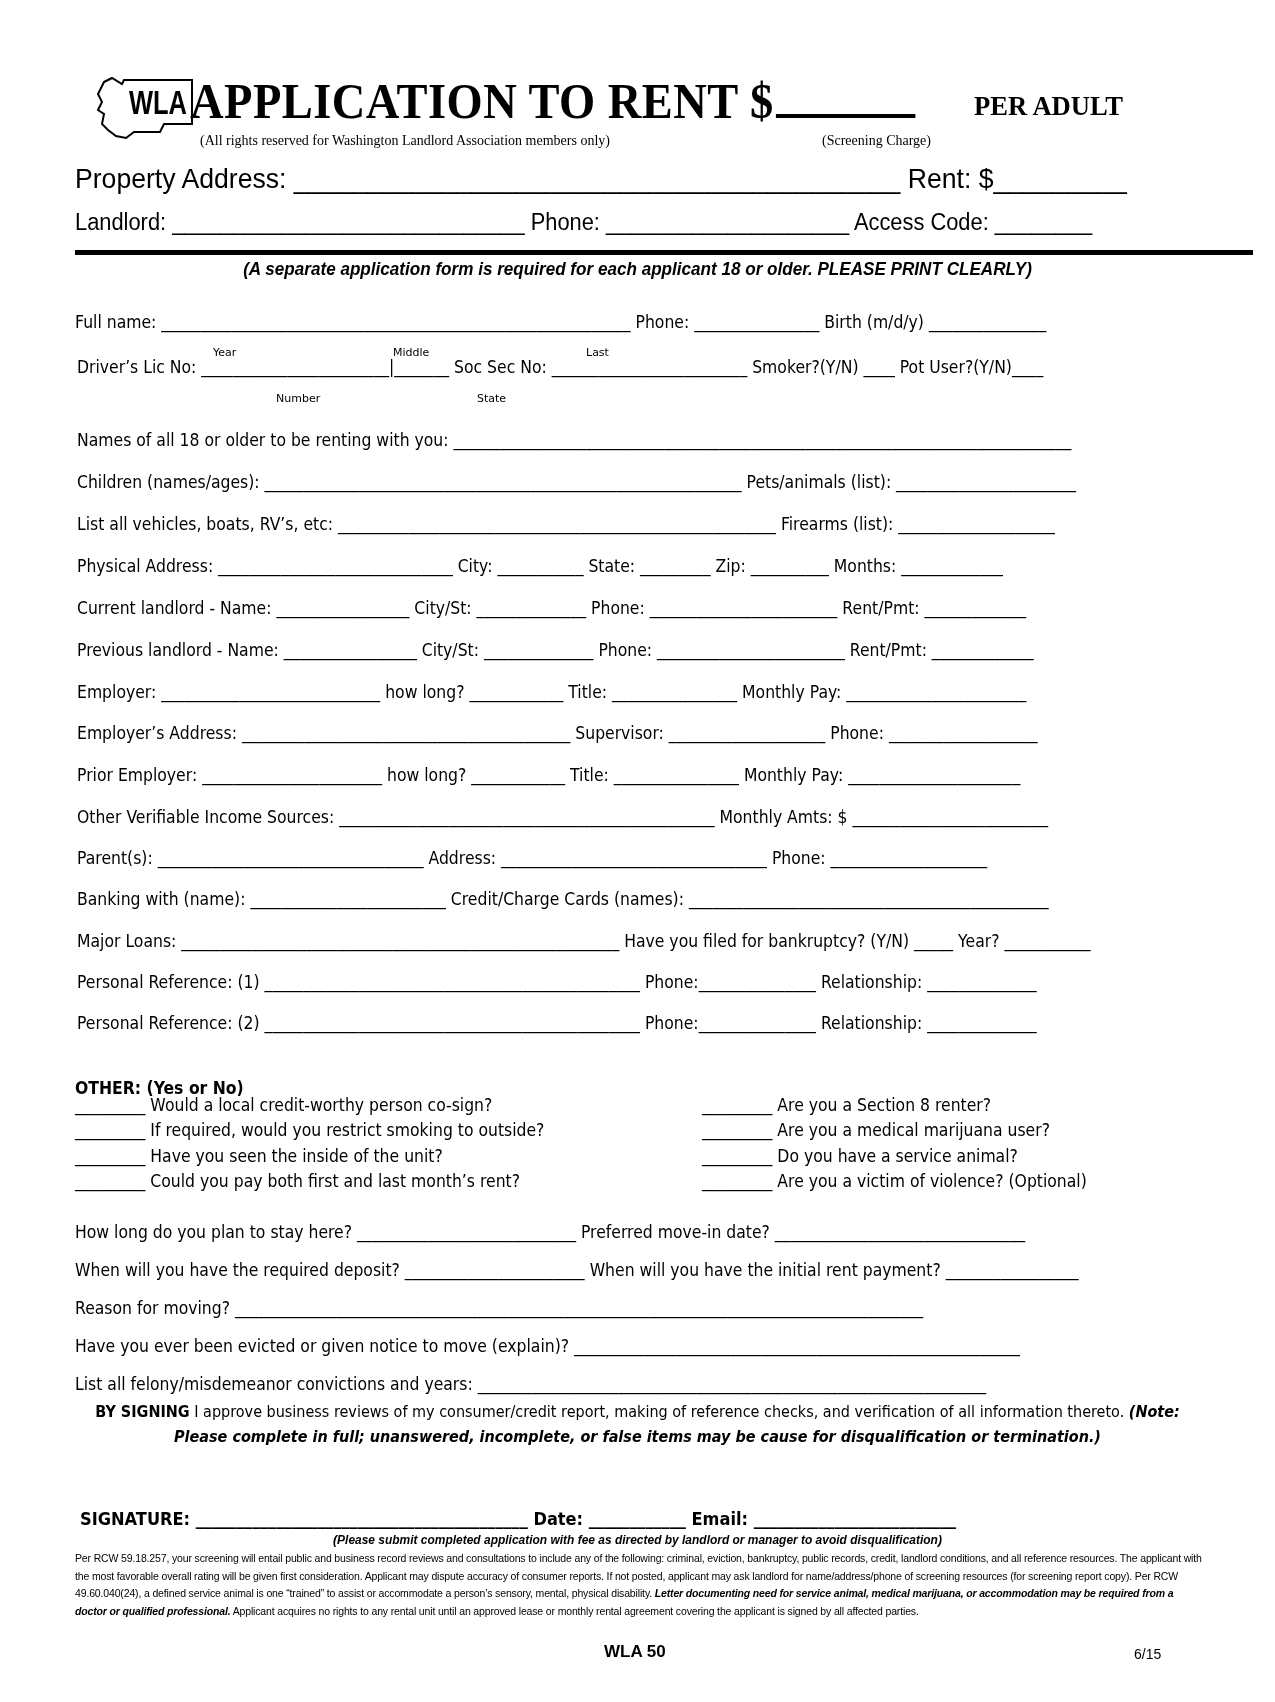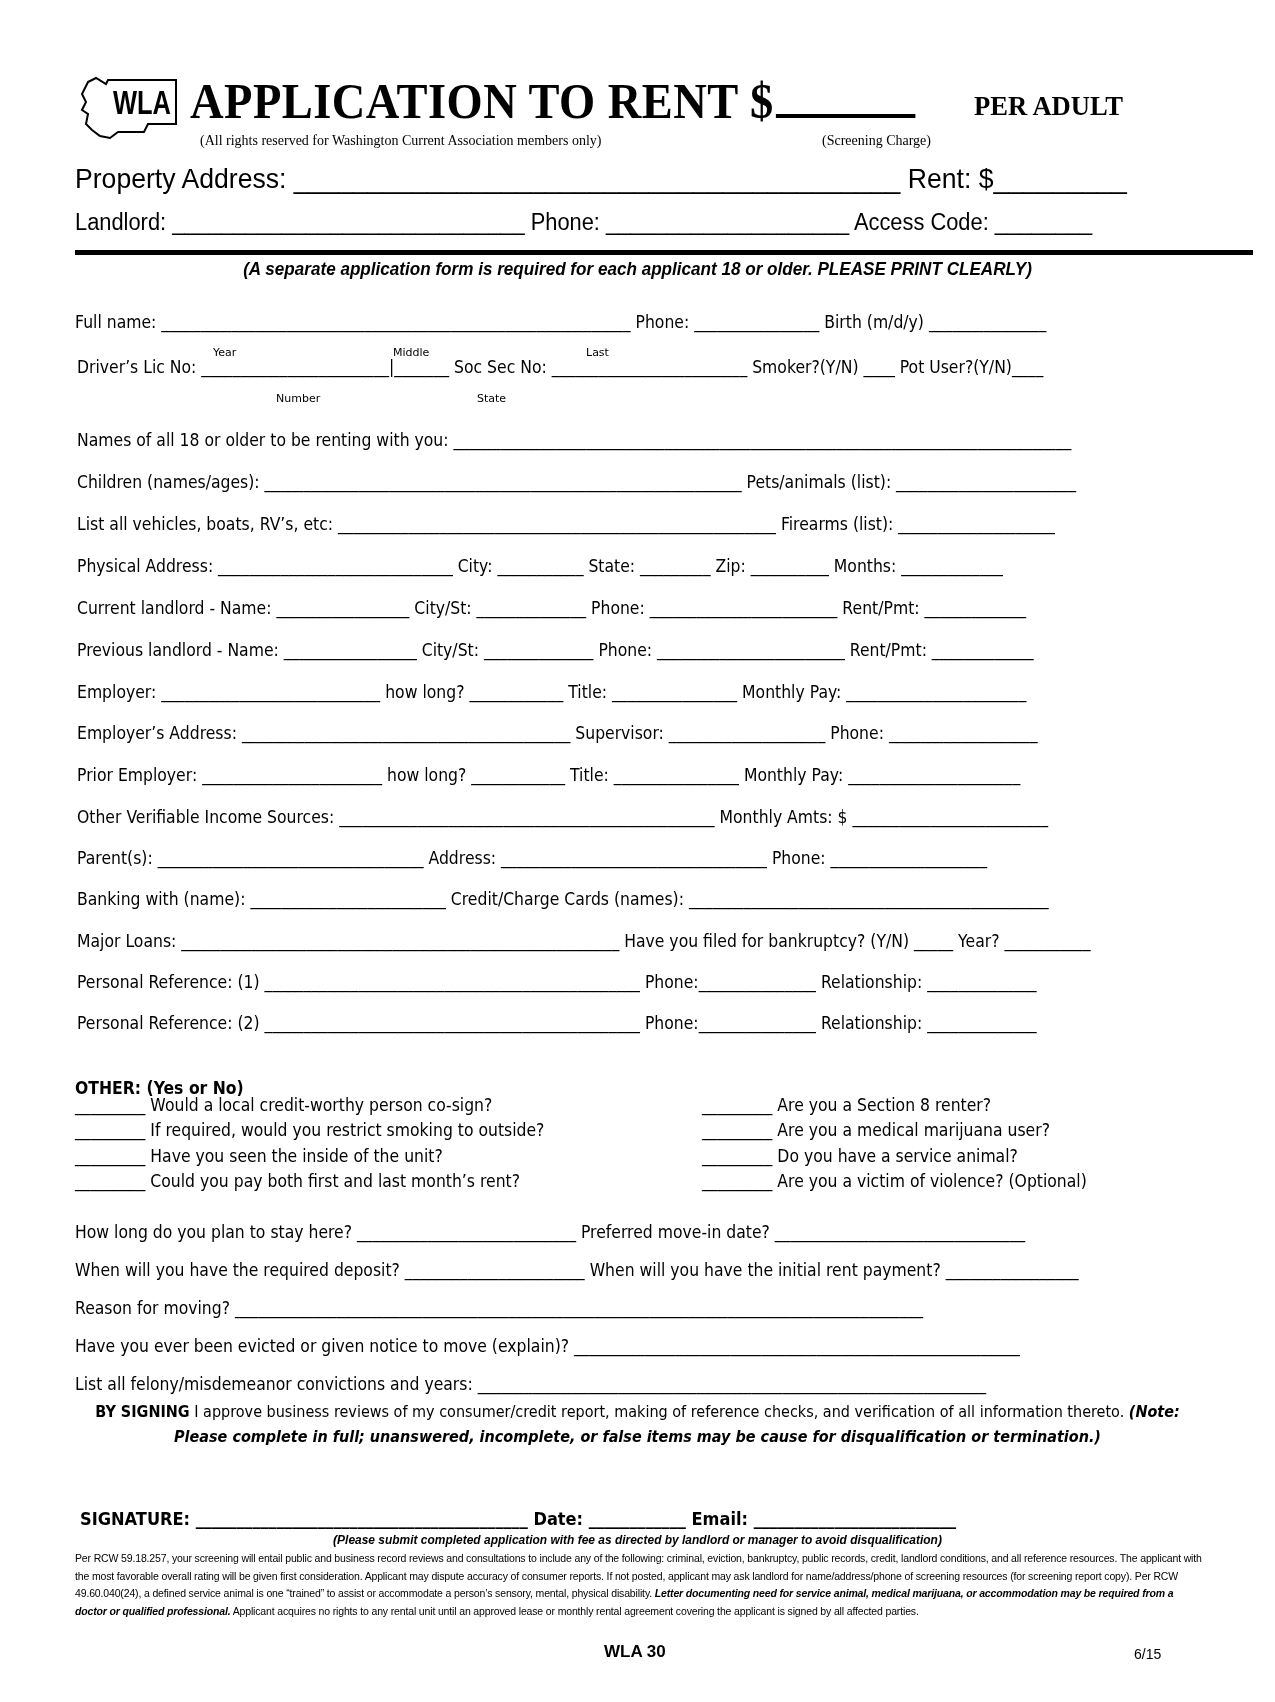--- a/index.html
+++ b/index.html
@@ -2,21 +2,21 @@
 <html><head>
 <meta charset="utf-8">
 <style>
   * { box-sizing: border-box; margin: 0; padding: 0; }
   html, body { width: 1275px; height: 1702px; background: #ffffff; color: #000; }
   body { position: relative; overflow: hidden; font-family: "Liberation Sans", sans-serif; }
 
   .abs { position: absolute; white-space: nowrap; }
 
   
-  .logo { position: absolute; left: 78px; top: 74px; width: 100px; height: 70px; text-align: center; }
+  .logo { position: absolute; left: 94px; top: 74px; width: 100px; height: 70px; text-align: center; }
   .title { left: 190px; top: 72px; font-family: "Liberation Serif", serif; font-weight: bold; font-size: 50px; letter-spacing: 0.5px; transform: scaleX(0.93); transform-origin: left top; }
   .title .blank { display: inline-block; width: 150px; border-bottom: 4px solid #000; height: 40px; vertical-align: baseline; margin-left: 2px; }
   .per-adult { left: 974px; top: 90px; font-family: "Liberation Serif", serif; font-weight: bold; font-size: 28px; transform: scaleX(0.95); transform-origin: left top; }
   .rights { left: 200px; top: 133px; font-family: "Liberation Serif", serif; font-size: 14px; }
   .screen-charge { left: 822px; top: 133px; font-family: Liberation Serif, serif; font-size: 14px; }
 
   .prop-row { left: 75px; top: 163px; font-size: 28px; transform: scaleX(0.95); transform-origin: left top; }
   .ll-row { left: 75px; top: 209px; font-size: 23px; transform: scaleX(0.95); transform-origin: left top; }
   .thick-rule { position: absolute; left: 75px; top: 250px; width: 1178px; height: 5px; background: #000; }
   .note { left: 0; width: 1275px; text-align: center; top: 258px; font-size: 19px; font-weight: bold; font-style: italic; transform: scaleX(0.9); transform-origin: center top; }
@@ -48,21 +48,21 @@
   <svg width="100" height="70" viewBox="0 0 100 70">
     <path d="M10 8 L18 4 L28 10 L30 6 L98 6 L98 50 L70 50 L66 58 L40 58 L32 64 L22 62 L14 56 L8 50 L10 40 L4 36 L8 28 L4 20 Z" fill="#fff" stroke="#000" stroke-width="2"></path>
     <text x="64" y="40" text-anchor="middle" font-family="Liberation Sans, sans-serif" font-weight="bold" font-size="34" fill="#000" textLength="58" lengthAdjust="spacingAndGlyphs">WLA</text>
   </svg>
 </div>
 
 <div class="abs title">
   <span>APPLICATION TO RENT $</span><span class="blank"></span>
 </div>
 <div class="abs per-adult">PER ADULT</div>
-<div class="abs rights">(All rights reserved for Washington Current Association members only)</div>
+<div class="abs rights">(All rights reserved for Washington Landlord Association members only)</div>
 <div class="abs screen-charge">(Screening Charge)</div>
 
 <div class="abs prop-row">
   <span>Property Address: </span><span>_________________________________________</span><span> Rent: $</span><span>_________</span>
 </div>
 <div class="abs ll-row">
   <span>Landlord: </span><span>_____________________________</span><span> Phone: </span><span>____________________</span><span> Access Code: </span><span>________</span>
 </div>
 <div class="thick-rule"></div>
 <div class="abs note">(A separate application form is required for each applicant 18 or older. PLEASE PRINT CLEARLY)</div>
@@ -119,14 +119,14 @@
 
 <div class="abs sig-row">
   <span>SIGNATURE: </span><span>_________________________________________</span><span> Date: </span><span>____________</span><span> Email: </span><span>_________________________</span>
 </div>
 <div class="abs submit-note">(Please submit completed application with fee as directed by landlord or manager to avoid disqualification)</div>
 
 <div class="abs legal">
   <span>Per RCW 59.18.257, your screening will entail public and business record reviews and consultations to include any of the following: criminal, eviction, bankruptcy, public records, credit, landlord conditions, and all reference resources. The applicant with the most favorable overall rating will be given first consideration. Applicant may dispute accuracy of consumer reports. If not posted, applicant may ask landlord for name/address/phone of screening resources (for screening report copy). Per RCW 49.60.040(24), a defined service animal is one “trained” to assist or accommodate a person’s sensory, mental, physical disability. </span><b>Letter documenting need for service animal, medical marijuana, or accommodation may be required from a doctor or qualified professional.</b><span> Applicant acquires no rights to any rental unit until an approved lease or monthly rental agreement covering the applicant is signed by all affected parties.</span>
 </div>
 
-<div class="abs footer-id">WLA 30</div>
+<div class="abs footer-id">WLA 50</div>
 <div class="abs footer-date">6/15</div>
 
 </body></html>

